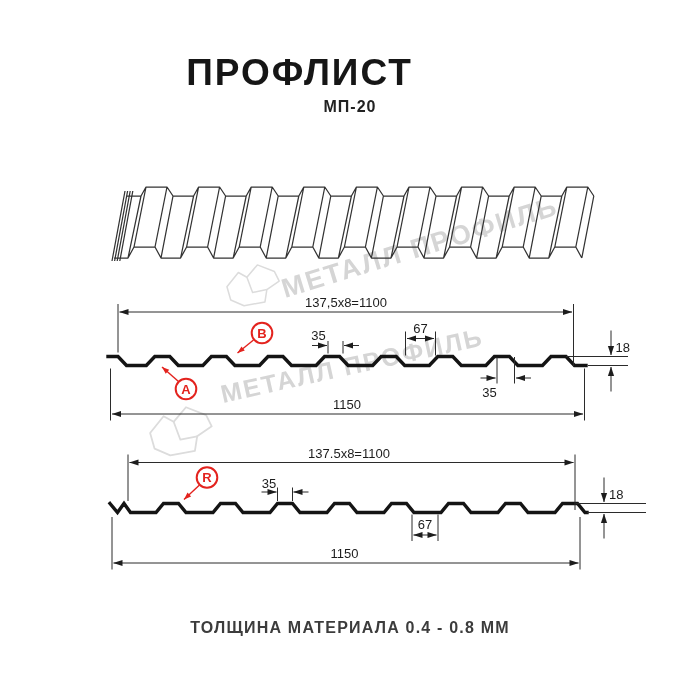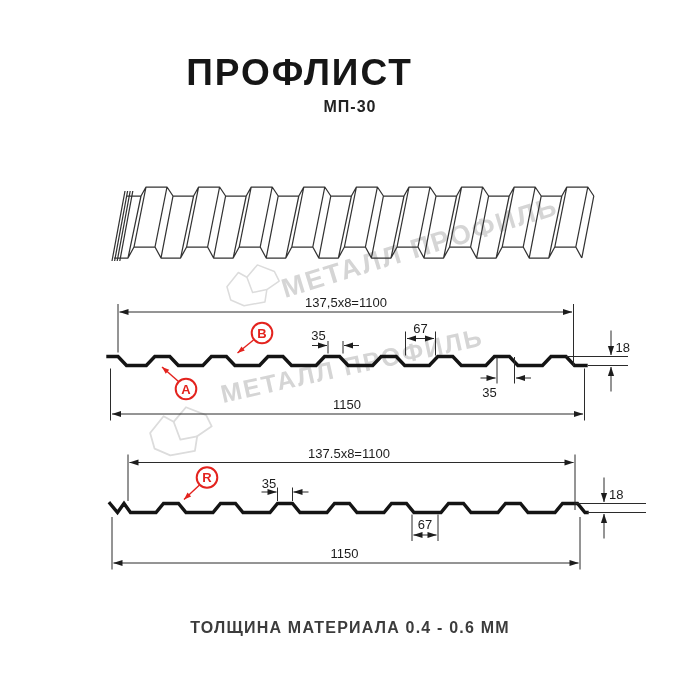--- a/index.html
+++ b/index.html
@@ -32,21 +32,21 @@
   .wm-logo{stroke:#dcdcdc;stroke-width:1.6;fill:none;stroke-linejoin:round;}
   .redline{stroke:#e3231e;stroke-width:1.4;fill:none;}
   .redcircle{stroke:#e3231e;stroke-width:2;fill:#ffffff;}
 </style>
 </head>
 <body>
 
 <div class="stage">
 
   <div class="title">ПРОФЛИСТ</div>
-  <div class="subtitle">МП-30</div>
+  <div class="subtitle">МП-20</div>
 
   <svg width="700" height="700" viewBox="0 0 700 700" style="position:absolute;left:0;top:0;">
     <defs>
       <marker id="arr" viewBox="0 0 10 8" refX="9.5" refY="4" markerWidth="10" markerHeight="8" orient="auto-start-reverse" markerUnits="userSpaceOnUse">
         <path d="M0.5,0.9 L9.8,4 L0.5,7.1 Z" fill="#1d1d1d"></path>
       </marker>
       <marker id="arrR" viewBox="0 0 10 8" refX="8.8" refY="4" markerWidth="9" markerHeight="7" orient="auto" markerUnits="userSpaceOnUse">
         <path d="M0.5,1 L8.8,4 L0.5,7 Z" fill="#e3231e"></path>
       </marker>
     </defs>
@@ -139,14 +139,14 @@
       <line class="thin" x1="580" y1="517" x2="580" y2="569.5"></line>
       <line class="thin" x1="113.5" y1="563" x2="578.5" y2="563" marker-start="url(#arr)" marker-end="url(#arr)"></line>
       <text class="dim" x="344.5" y="558" text-anchor="middle">1150</text>
 
       <line class="redline" x1="199.5" y1="485" x2="184" y2="499.5" marker-end="url(#arrR)"></line>
       <circle class="redcircle" cx="207" cy="477.5" r="10.3"></circle>
       <text class="mark" x="207" y="482.3" text-anchor="middle">R</text>
     </g>
   </svg>
 
-  <div class="footer-note">ТОЛЩИНА МАТЕРИАЛА 0.4 - 0.6 ММ</div>
+  <div class="footer-note">ТОЛЩИНА МАТЕРИАЛА 0.4 - 0.8 ММ</div>
 </div>
 
 </body></html>

